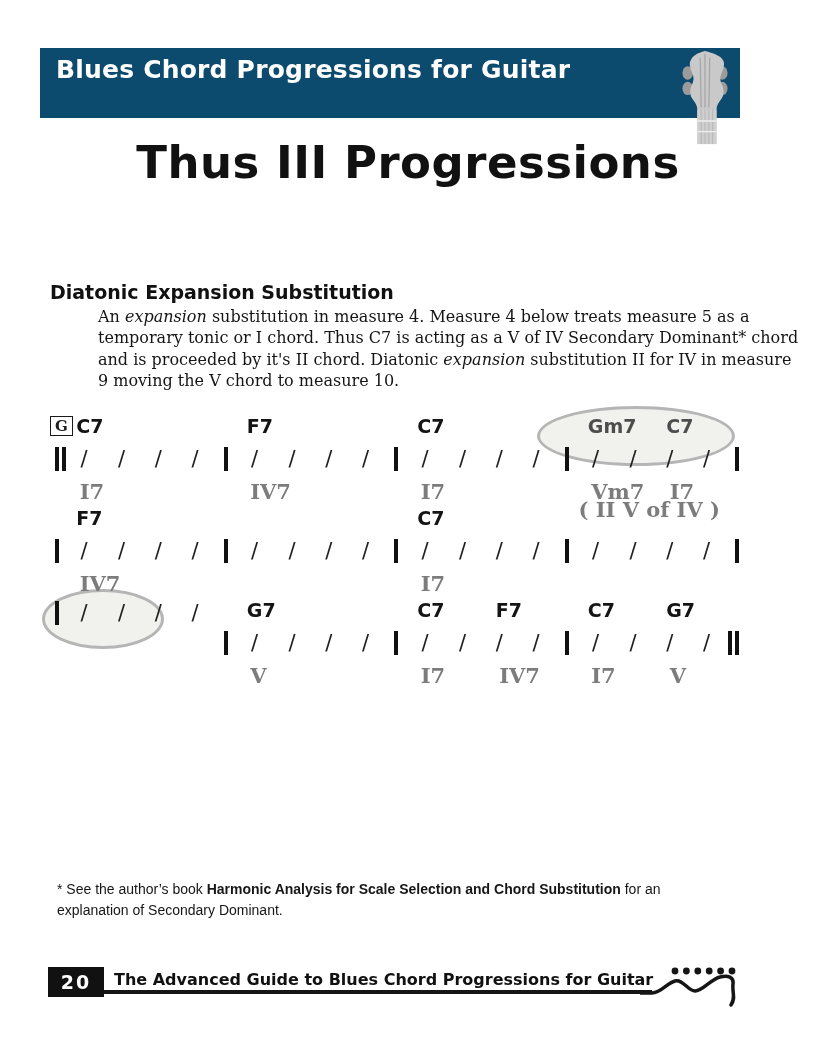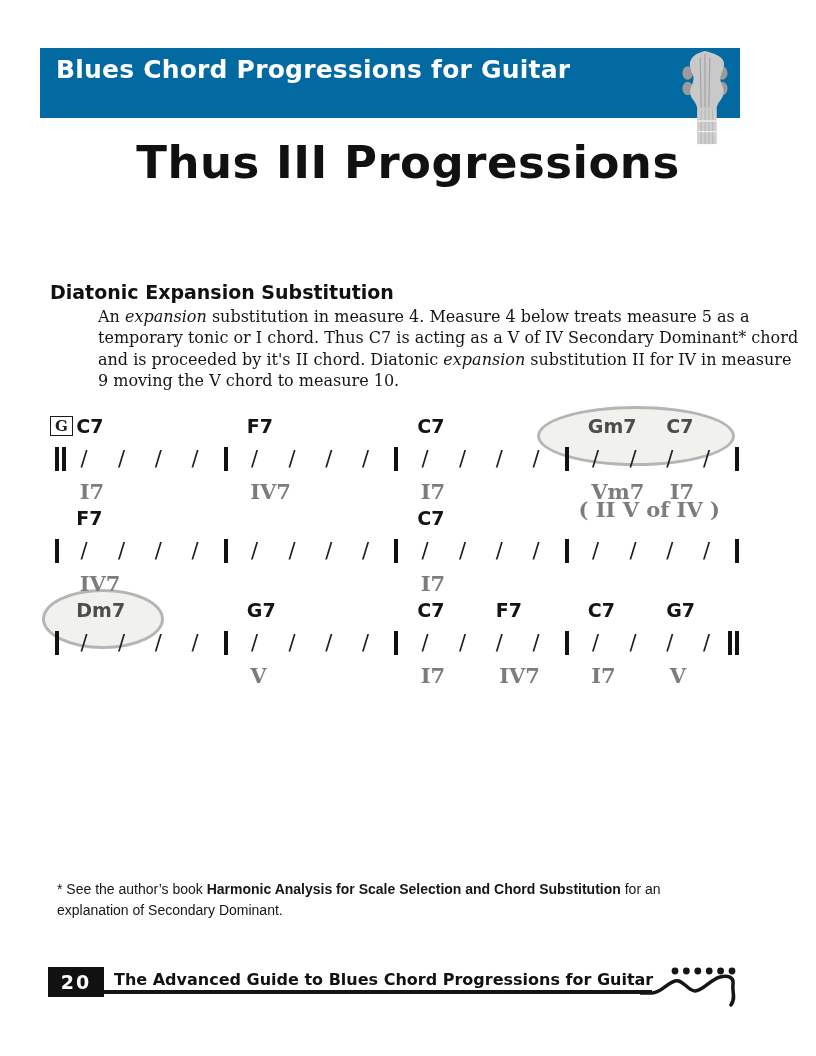--- a/index.html
+++ b/index.html
@@ -1,21 +1,21 @@
 <!DOCTYPE html>
 <html><head>
 <meta charset="utf-8">
 <style>
   html,body{margin:0;padding:0;background:#ffffff;}
   body{width:816px;height:1056px;position:relative;font-family:"Liberation Sans",sans-serif;color:#111;overflow:hidden;}
 
   .display{font-family:"DejaVu Sans",sans-serif;font-weight:800;}
 
   
-  .header-bar{position:absolute;left:40px;top:48px;width:700px;height:70px;background:#0369a1;}
+  .header-bar{position:absolute;left:40px;top:48px;width:700px;height:70px;background:#0c4a6e;}
   .header-title{position:absolute;left:16px;top:7px;color:#fff;font-size:25px;letter-spacing:.2px;white-space:nowrap;}
   .headstock{position:absolute;left:681px;top:50px;width:48px;height:96px;}
 
   
   .page-title{position:absolute;left:0;top:136px;width:816px;text-align:center;font-size:45px;letter-spacing:.5px;}
 
   
   .section-heading{position:absolute;left:50px;top:281px;font-size:19px;}
   .body-text{position:absolute;left:50px;top:306px;width:706px;font-family:"DejaVu Serif","Liberation Serif",serif;font-size:16px;line-height:1.34;color:#151515;margin-left:48px;}
 
@@ -197,23 +197,20 @@
           <div class="slash s2">/</div>
           <div class="slash s3">/</div>
         </div>
         <div class="numeral-line"></div>
       </div>
       <div class="end-bar"></div>
     </div>
     <div class="chart-row">
       <div class="measure">
         <div class="hl hl-first"></div>
-        <div class="chord-line">
-          <div class="chord b1 dim">Dm7</div>
-        </div>
         <div class="slash-line">
           <div class="bar" style="left: 0px;"></div>
           <div class="slash s0">/</div>
           <div class="slash s1">/</div>
           <div class="slash s2">/</div>
           <div class="slash s3">/</div>
         </div>
       </div>
       <div class="measure">
         <div class="chord-line">

